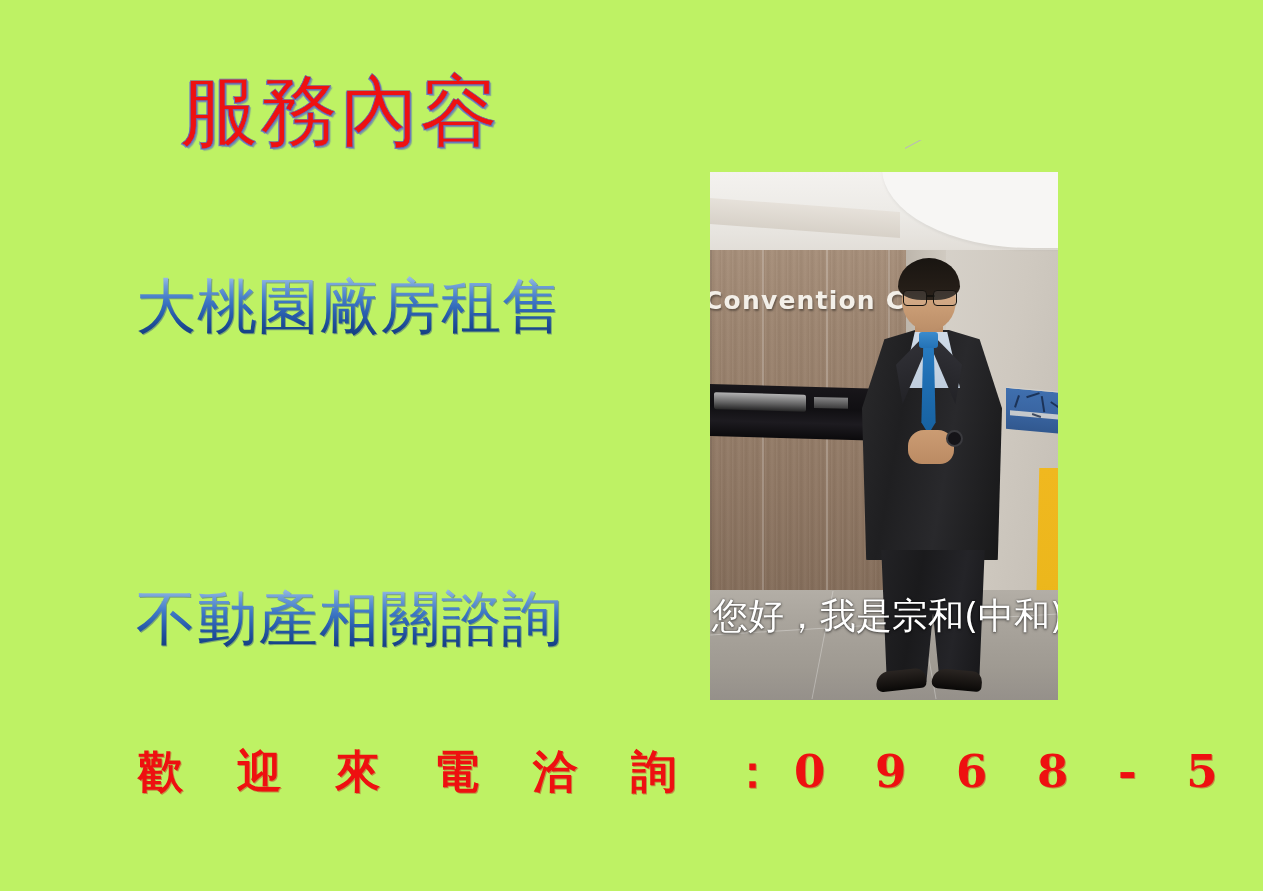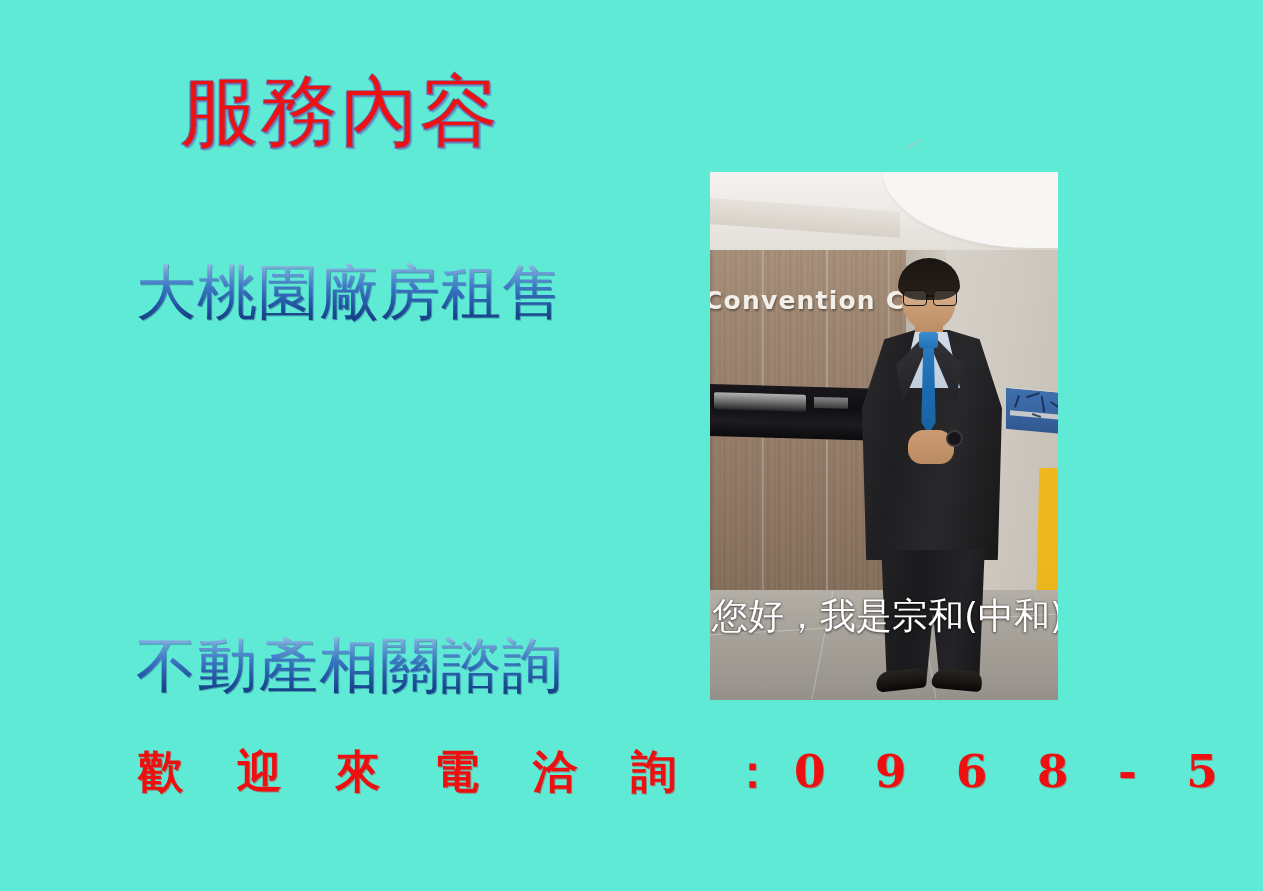--- a/index.html
+++ b/index.html
@@ -8,21 +8,21 @@
     padding: 0;
     background: #ffffff;
   }
   body {
     font-family: "DejaVu Sans", "Liberation Sans", sans-serif;
   }
   #slide {
     position: relative;
     width: 1263px;
     height: 891px;
-    background: #5eead4;
+    background: #bef264;
     overflow: hidden;
   }
 
   
   .headline {
     position: absolute;
     left: 180px;
     top: 72px;
     font-family: "DejaVu Serif", "Liberation Serif", serif;
     font-size: 78px;
@@ -52,23 +52,23 @@
         #3f79c6 40%,
         #2a5fae 62%,
         #1d4d98 80%,
         #143d80 100%);
     -webkit-background-clip: text;
     background-clip: text;
     color: transparent;
     -webkit-text-fill-color: transparent;
     filter: drop-shadow(1.5px 1.5px 0.5px rgba(40,70,130,.45));
   }
-  .svc1 { top: 262px; }
+  .svc1 { top: 276px; }
   .svc2 { top: 424px; }
-  .svc3 { top: 588px; margin-top: 47px; }
+  .svc3 { top: 588px; }
 
   
   .phone-line {
     position: absolute;
     left: 138px;
     top: 748px;
     font-family: "DejaVu Serif", "Liberation Serif", serif;
     font-weight: bold;
     font-size: 45px;
     line-height: 1.05;

